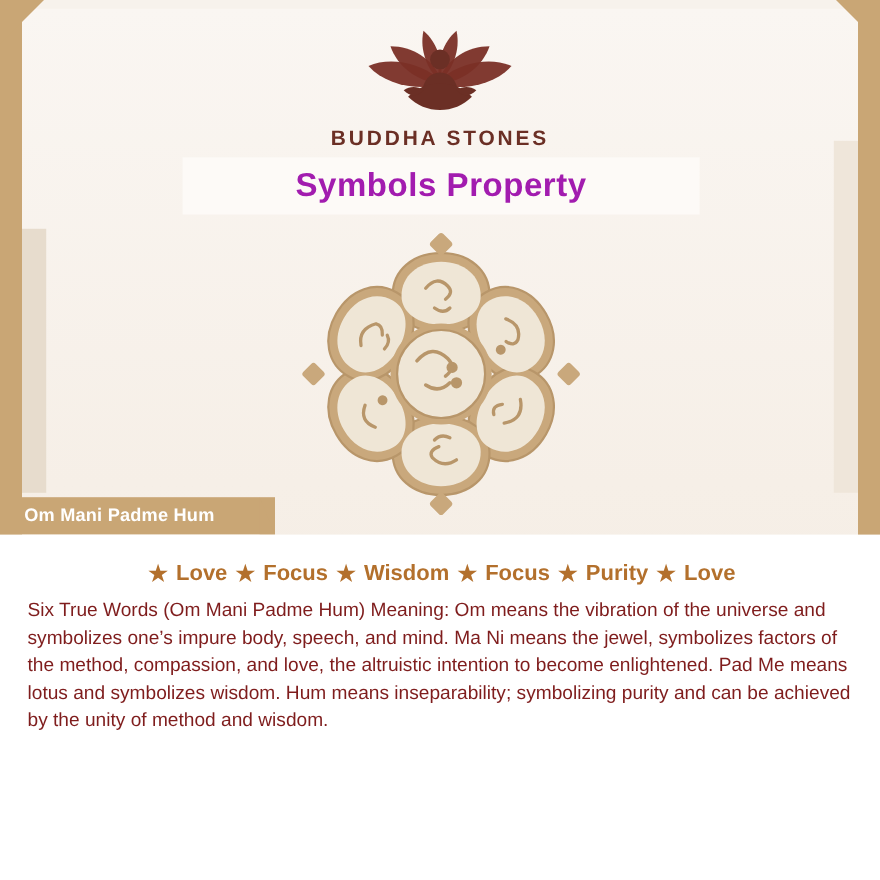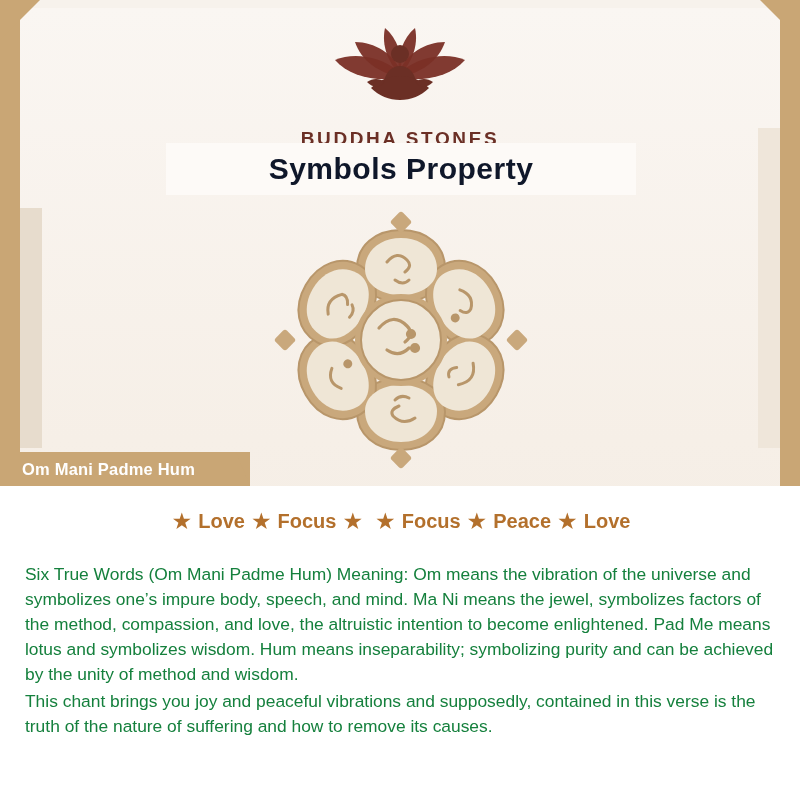--- a/index.html
+++ b/index.html
@@ -73,42 +73,42 @@
     position: absolute;
     left: 0; top: 16px;
     width: 800px;
     text-align: center;
   }
   .lotus {
     display: block;
     margin: 0 auto;
   }
   .brand {
-    margin-top: 12px;
+    margin-top: 0;
     font-size: 19px;
     letter-spacing: 2.6px;
     font-weight: bold;
     color: #6b2f25;
     font-family: "Liberation Sans", sans-serif;
   }
 
   
   .title-bar {
     position: absolute;
     left: 166px; top: 143px;
     width: 470px; height: 52px;
     background: #fdfaf7;
     display: flex;
     align-items: center;
     justify-content: center;
   }
   .title-bar .title {
     font-size: 30px;
     font-weight: bold;
-    color: #0f172a;
+    color: #a21caf;
     letter-spacing: 0.5px;
   }
 
   
   .mandala-wrap {
     position: absolute;
     left: 236px; top: 208px;
     width: 330px; height: 270px;
   }
 
@@ -168,23 +168,23 @@
   }
   .star {
     font-size: 23px;
     color: #b3702c;
     padding: 0 6px;
     line-height: 1;
   }
 
   .paragraphs {
     position: absolute;
-    left: 25px; top: 76px;
+    left: 25px; top: 56px;
     width: 752px;
-    color: #15803d;
+    color: #7f1d1d;
     font-size: 17.4px;
     line-height: 1.44;
   }
   .paragraphs p {
     margin: 0;
   }
   .paragraphs p + p {
     margin-top: 2px;
   }
 </style>
@@ -335,27 +335,27 @@
 
   <div class="content-band-left"></div>
   <div class="content-area">
 
     <div class="keywords">
       <span class="star">★</span>
       <span class="kw">Love</span>
       <span class="star">★</span>
       <span class="kw">Focus</span>
       <span class="star">★</span>
+      <span class="kw">Wisdom</span>
       <span class="star">★</span>
       <span class="kw">Focus</span>
       <span class="star">★</span>
-      <span class="kw">Peace</span>
+      <span class="kw">Purity</span>
       <span class="star">★</span>
       <span class="kw">Love</span>
     </div>
 
     <div class="paragraphs">
       <p>Six True Words (Om Mani Padme Hum) Meaning: Om means the vibration of the universe and symbolizes one’s impure body, speech, and mind. Ma Ni means the jewel, symbolizes factors of the method, compassion, and love, the altruistic intention to become enlightened. Pad Me means lotus and symbolizes wisdom. Hum means inseparability; symbolizing purity and can be achieved by the unity of method and wisdom.</p>
-      <p>This chant brings you joy and peaceful vibrations and supposedly, contained in this verse is the truth of the nature of suffering and how to remove its causes.</p>
     </div>
 
   </div>
 </div>
 
 </body></html>

